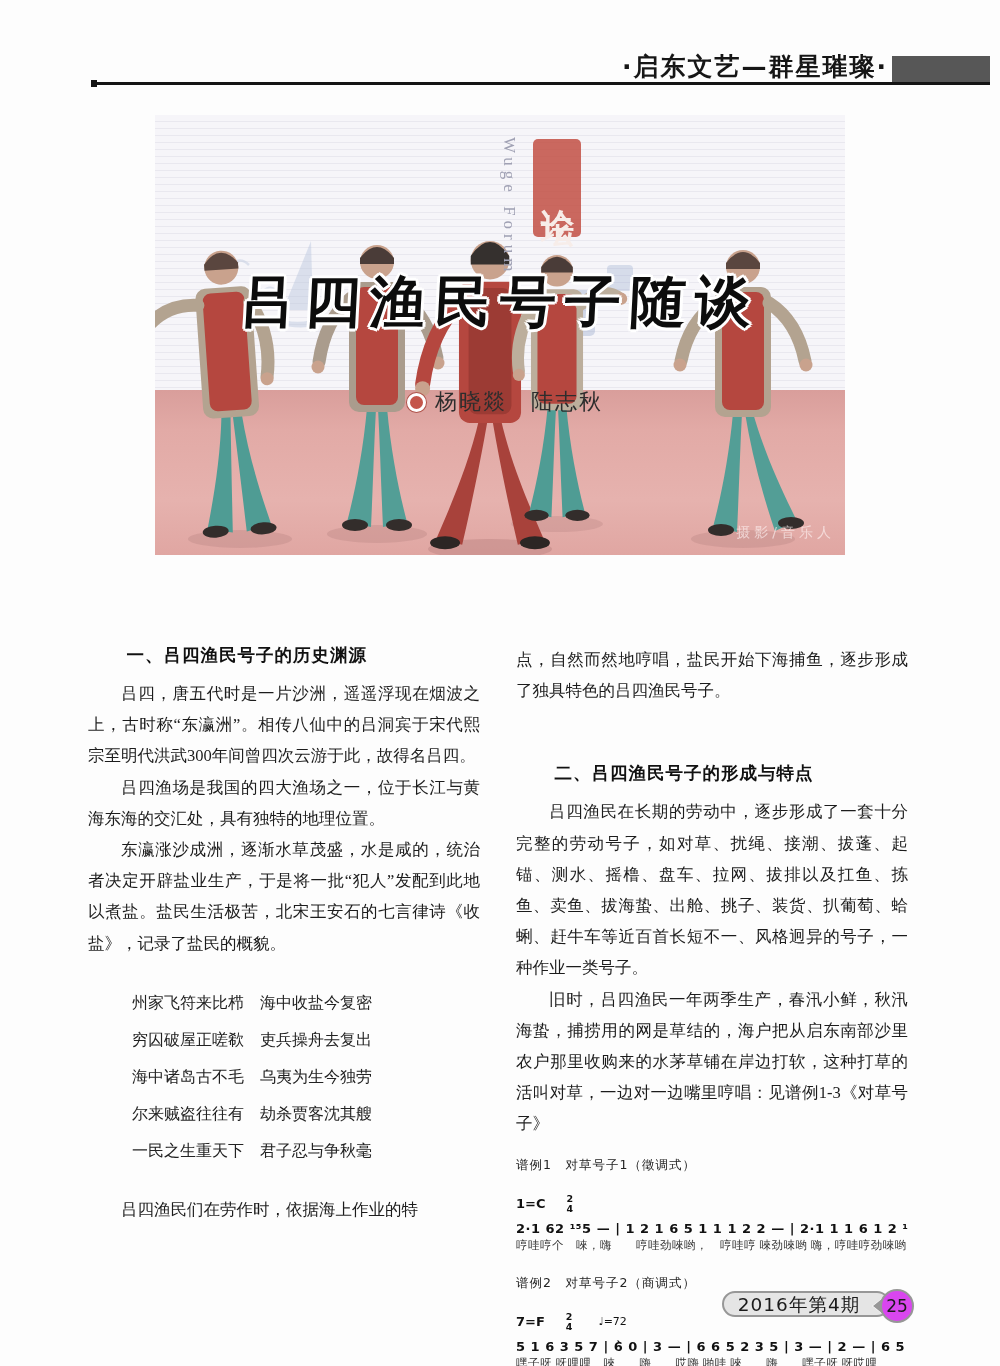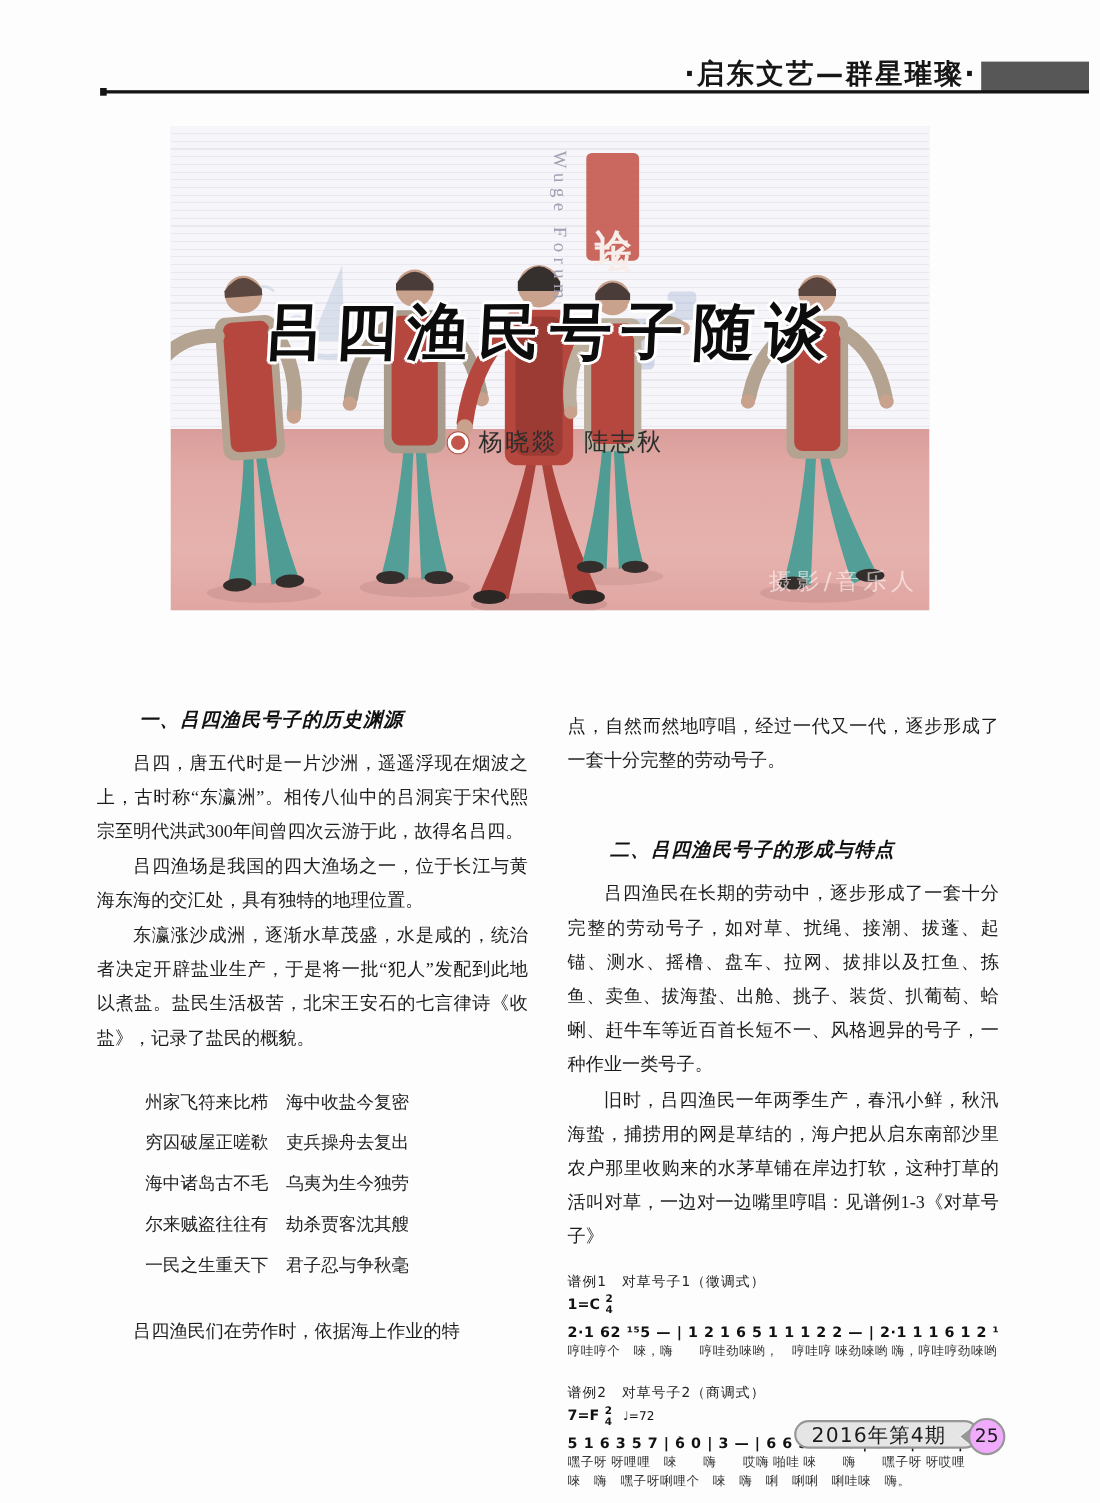--- a/index.html
+++ b/index.html
@@ -76,33 +76,33 @@
     font-size:22px; color:#2d2d2d; letter-spacing:2px;
   }
   .author-dot {
     width:13px; height:13px; border-radius:50%;
     background:#c4554a; border:3px solid #ffffff;
     box-shadow:0 0 0 1px #b0544b;
   }
   .photo-watermark {
     position:absolute; right:10px; bottom:13px;
     color:rgba(255,246,246,0.62);
-    font-size:21px; letter-spacing:4px;
+    font-size:14px; letter-spacing:4px;
     font-family:"DejaVu Sans", sans-serif;
   }
 
   
   .col { position:absolute; width:392px; top:640px; }
   .col-left  { left:88px; }
   .col-right { left:516px; top:644px; }
 
   .sec-heading {
     font-family:"DejaVu Sans", sans-serif; font-weight:bold;
     font-size:17.5px; letter-spacing:1px; color:#111;
-    text-indent:2.2em; margin:0 0 8px 0; line-height:30px;font-style:italic;
+    text-indent:2.2em; margin:0 0 8px 0; line-height:30px;
   }
   .para {
     margin:0; font-size:16.5px; line-height:31.2px;
     text-align:justify; text-indent:2em; color:#1c1c1c;
   }
   .para.no-indent { text-indent:0; }
 
   .poem { margin:25px 0 25px 44px; }
   .poem-line {
     margin:0; font-size:16px; line-height:37px;
@@ -112,21 +112,21 @@
   .heading-2 { margin-top:52px; }
 
   
   .score { margin-top:17px; }
   .score + .score { margin-top:22px; }
   .score-caption {
     font-family:"DejaVu Sans", sans-serif; font-size:12.5px; color:#222;
     letter-spacing:1px; margin:0;
   }
   .score-keyline {
-    display:flex; align-items:center; gap:5px; margin-top:3px;
+    display:flex; align-items:center; gap:21px; margin-top:20px;
     font-family:"DejaVu Sans", sans-serif; font-size:13px; font-weight:bold; color:#111;text-align:right;
   }
   .meter {
     display:inline-flex; flex-direction:column; align-items:center;
     line-height:1.05; font-size:9.5px; font-weight:bold;
   }
   .tempo { font-size:11px; font-weight:normal; margin-left:5px; }
   .score-notation {
     font-family:"DejaVu Sans", sans-serif; font-weight:bold;
     font-size:13px; letter-spacing:0.5px; margin-top:7px;
@@ -151,21 +151,21 @@
     border-top:10px solid transparent; border-bottom:10px solid transparent;
     border-right:13px solid #ffffff;
   }
   .issue-notch::before {
     content:""; position:absolute; left:1px; top:-12px; width:0; height:0;
     border-top:12px solid transparent; border-bottom:12px solid transparent;
     border-right:15px solid #979797; z-index:-1;
   }
   .page-circle {
     position:absolute; right:0; top:0; width:30px; height:30px; z-index:3;
-    border:2px solid #979797; border-radius:50%; background:#f0abfc;
+    border:2px solid #979797; border-radius:50%; background:#d946ef;
     display:flex; align-items:center; justify-content:center;
     font-family:"DejaVu Sans", sans-serif; font-size:17px; color:#1a1a1a;
   }
 </style>
 </head>
 <body>
 
 <div class="header-title">·启东文艺—群星璀璨·</div>
 <div class="header-block"></div>
 <div class="header-rule"></div>
@@ -295,21 +295,21 @@
     <p class="poem-line">州家飞符来比栉　海中收盐今复密</p>
     <p class="poem-line">穷囚破屋正嗟欷　吏兵操舟去复出</p>
     <p class="poem-line">海中诸岛古不毛　乌夷为生今独劳</p>
     <p class="poem-line">尔来贼盗往往有　劫杀贾客沈其艘</p>
     <p class="poem-line">一民之生重天下　君子忍与争秋毫</p>
   </div>
   <p class="para">吕四渔民们在劳作时，依据海上作业的特</p>
 </div>
 
 <div class="col col-right">
-  <p class="para no-indent">点，自然而然地哼唱，经过一代又一代，逐步形成了一套十分完整的劳动号子。</p>
+  <p class="para no-indent">点，自然而然地哼唱，盐民开始下海捕鱼，逐步形成了独具特色的吕四渔民号子。</p>
   <h3 class="sec-heading heading-2">二、吕四渔民号子的形成与特点</h3>
   <p class="para">吕四渔民在长期的劳动中，逐步形成了一套十分完整的劳动号子，如对草、扰绳、接潮、拔蓬、起锚、测水、摇橹、盘车、拉网、拔排以及扛鱼、拣鱼、卖鱼、拔海蛰、出舱、挑子、装货、扒葡萄、蛤蜊、赶牛车等近百首长短不一、风格迥异的号子，一种作业一类号子。</p>
   <p class="para">旧时，吕四渔民一年两季生产，春汛小鲜，秋汛海蛰，捕捞用的网是草结的，海户把从启东南部沙里农户那里收购来的水茅草铺在岸边打软，这种打草的活叫对草，一边对一边嘴里哼唱：见谱例1-3《对草号子》</p>
 
   <div class="score">
     <p class="score-caption">谱例1　对草号子1（徵调式）</p>
     <div class="score-keyline">
       <span>1=C</span>
       <span class="meter">
         <span>2</span>

